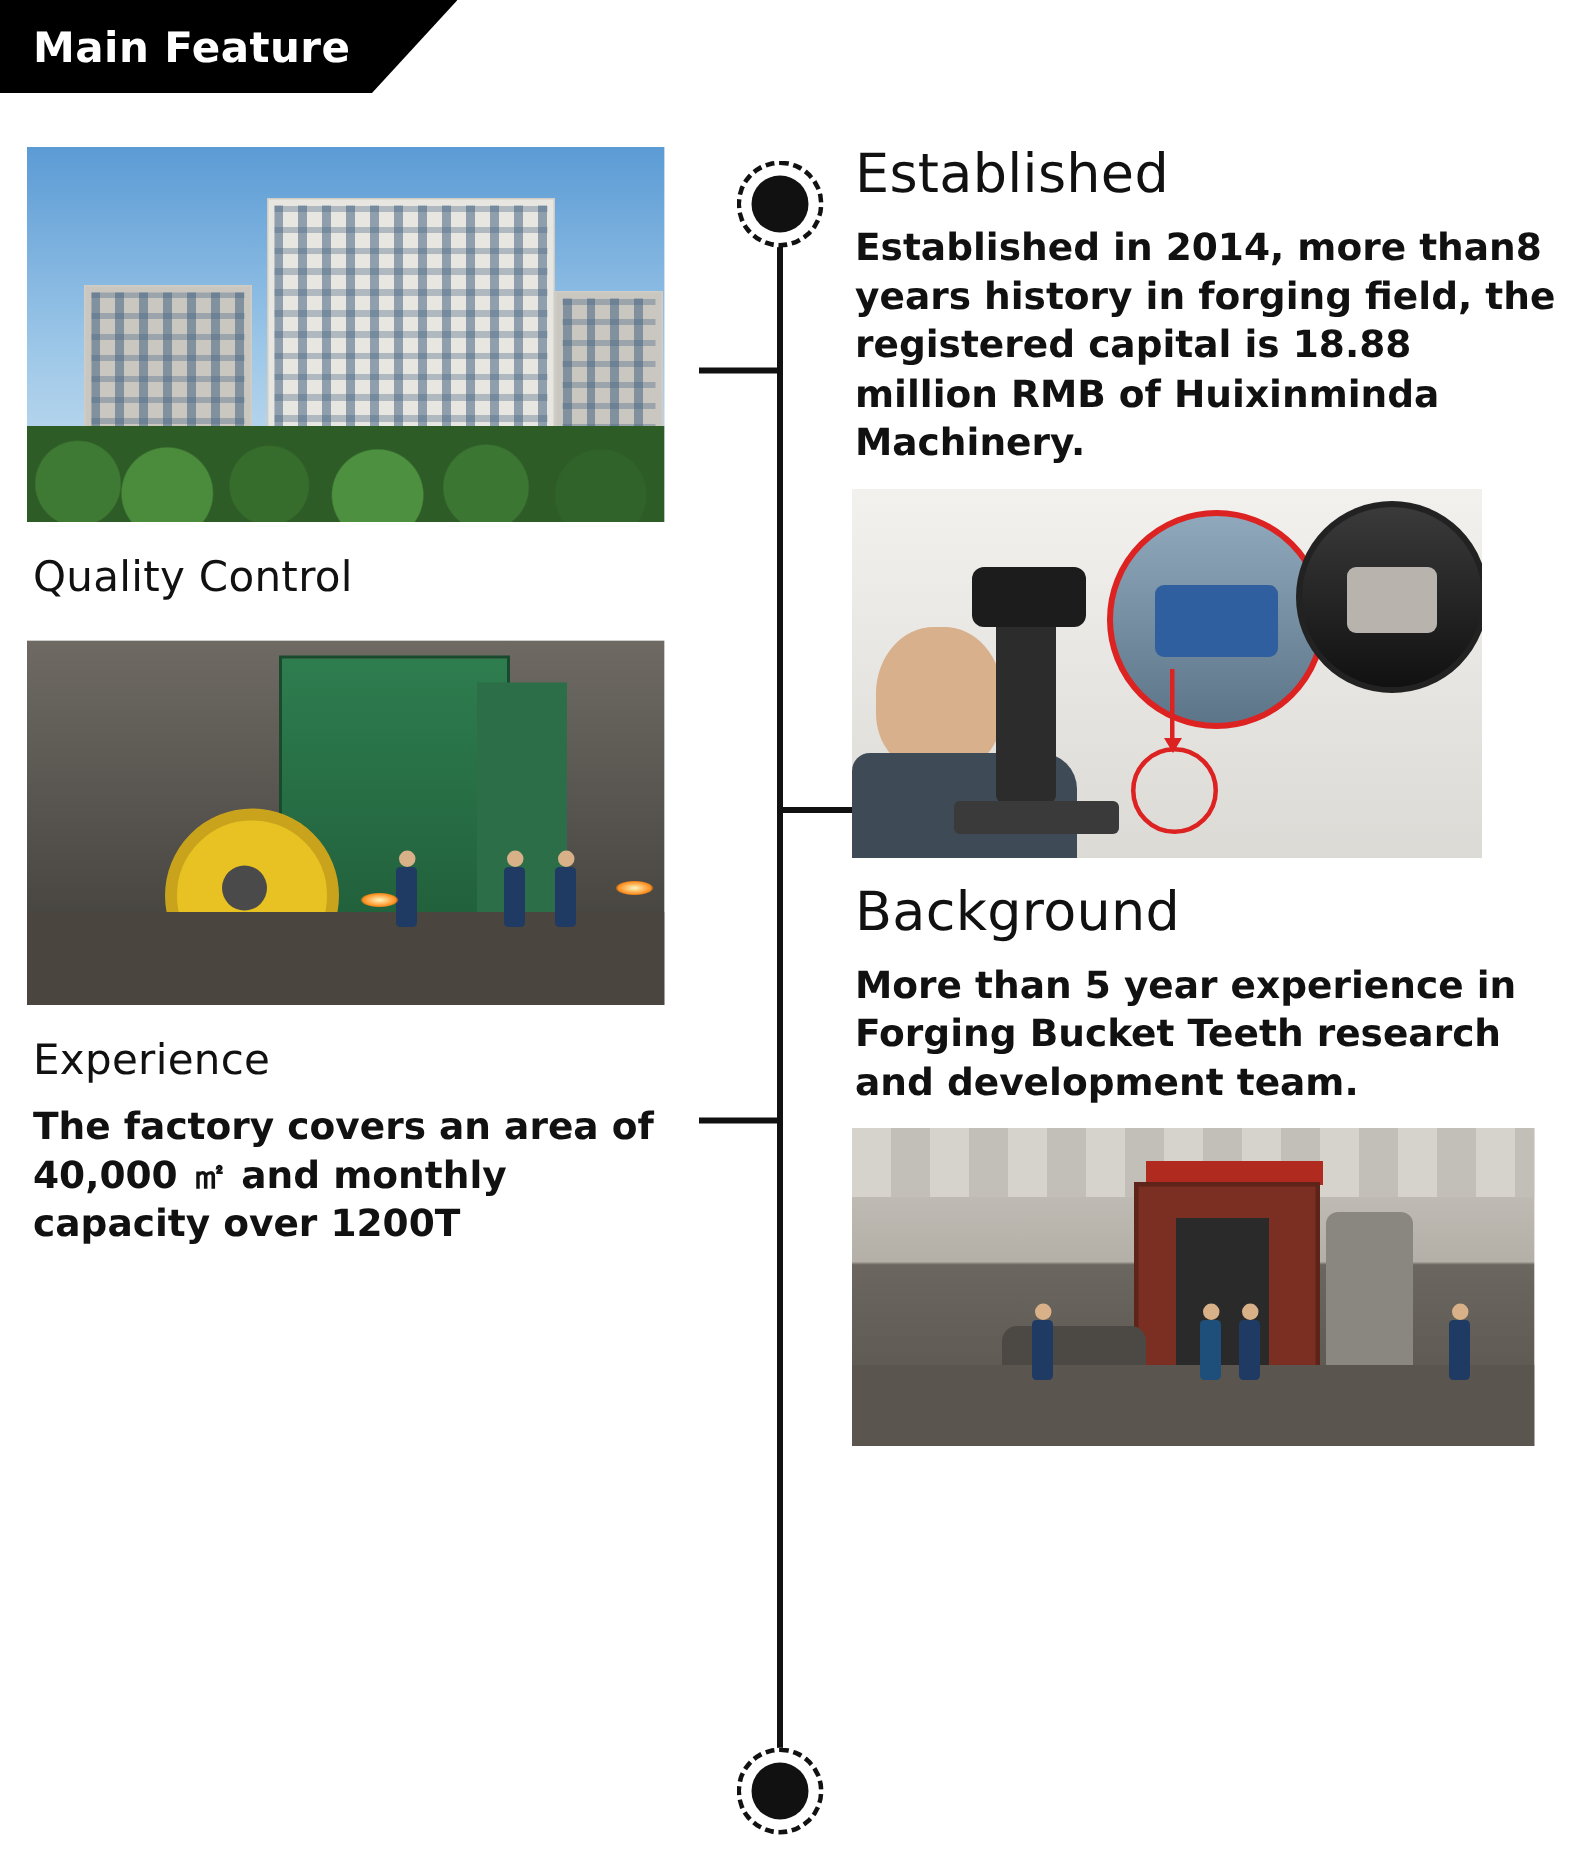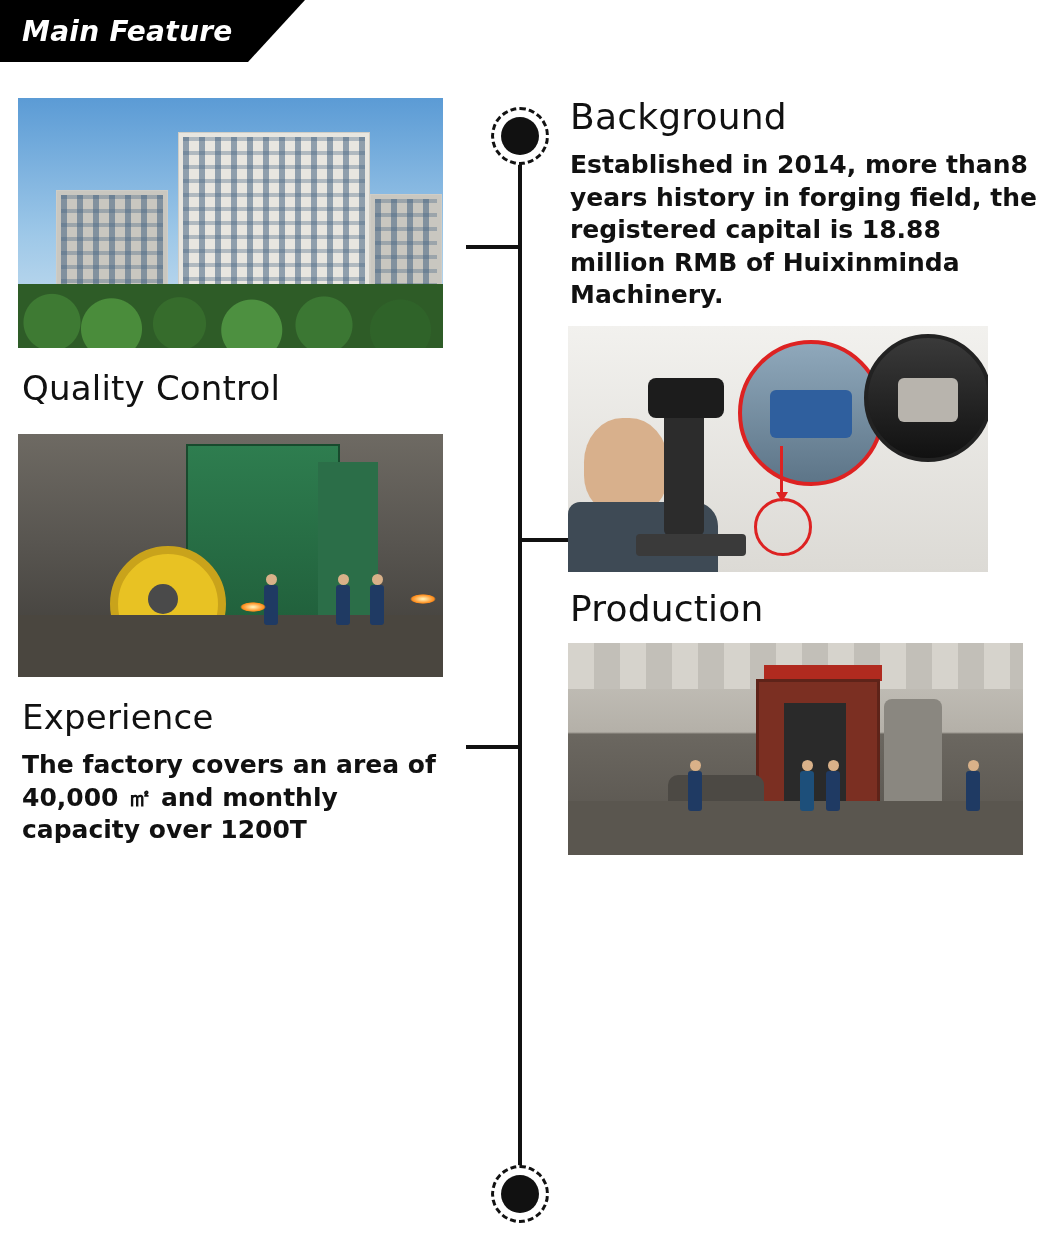--- a/index.html
+++ b/index.html
@@ -15,21 +15,20 @@
     overflow: hidden;
   }
 
   
   .banner {
     position: absolute;
     left: 0;
     top: 0;
     width: 305px;
     height: 74px;
-    font-style: italic;
   }
   .banner-bg {
     position: absolute;
     left: 0;
     top: 0;
     width: 305px;
     height: 62px;
     background: #000000;
     clip-path: polygon(0 0, 305px 0, 248px 62px, 0 62px);
   }
@@ -94,21 +93,21 @@
   .photo {
     width: 425px;
     height: 250px;
     position: relative;
     overflow: hidden;
     background: #d8dde2;
   }
   .photo.small { height: 243px; }
 
   .heading {
-    font-size: 34px;
+    font-size: 28px;
     color: #111111;
     margin: 20px 0 8px 4px;
     font-weight: normal;
     letter-spacing: 0.2px;
   }
   .body-text {
     font-size: 25px;
     font-weight: bold;
     color: #111111;
     line-height: 1.30;
@@ -237,37 +236,38 @@
     <div class="spark" style="left:222px;top:168px;"></div>
     <div class="spark" style="left:392px;top:160px;"></div>
   </div>
 
   <div class="heading">Experience</div>
   <div class="body-text">The factory covers an area of 40,000  ㎡ and monthly capacity over 1200T</div>
 </div>
 
 <div class="right-col">
 
-  <div class="heading" style="margin-top:0;font-size:36px;">Background</div>
+  <div class="heading" style="margin-top:0;font-size:36px;">Established</div>
   <div class="body-text">Established in 2014, more than8 years history in forging field, the registered capital is 18.88 million RMB of Huixinminda Machinery.</div>
 
   <div class="photo-right">
     <div class="lab-bg"></div>
     <div class="lab-man-head"></div>
     <div class="lab-man-body"></div>
     <div class="scope"></div>
     <div class="scope-head"></div>
     <div class="scope-base"></div>
     <div class="circle-inset inset-a"></div>
     <div class="circle-inset inset-b"></div>
     <div class="red-arrow"></div>
     <div class="small-red"></div>
   </div>
 
-  <div class="heading" style="font-size:36px;margin-top:16px;">Production</div>
+  <div class="heading" style="font-size:36px;margin-top:16px;">Background</div>
+  <div class="body-text">More than 5 year experience in Forging Bucket Teeth research and development team.</div>
 
   <div class="photo-right wide">
     <div class="shop-bg"></div>
     <div class="shop-roof"></div>
     <div class="banner-cn"></div>
     <div class="furnace"></div>
     <div class="furnace-dark"></div>
     <div class="tank"></div>
     <div class="drum"></div>
     <div class="shop-floor"></div>

